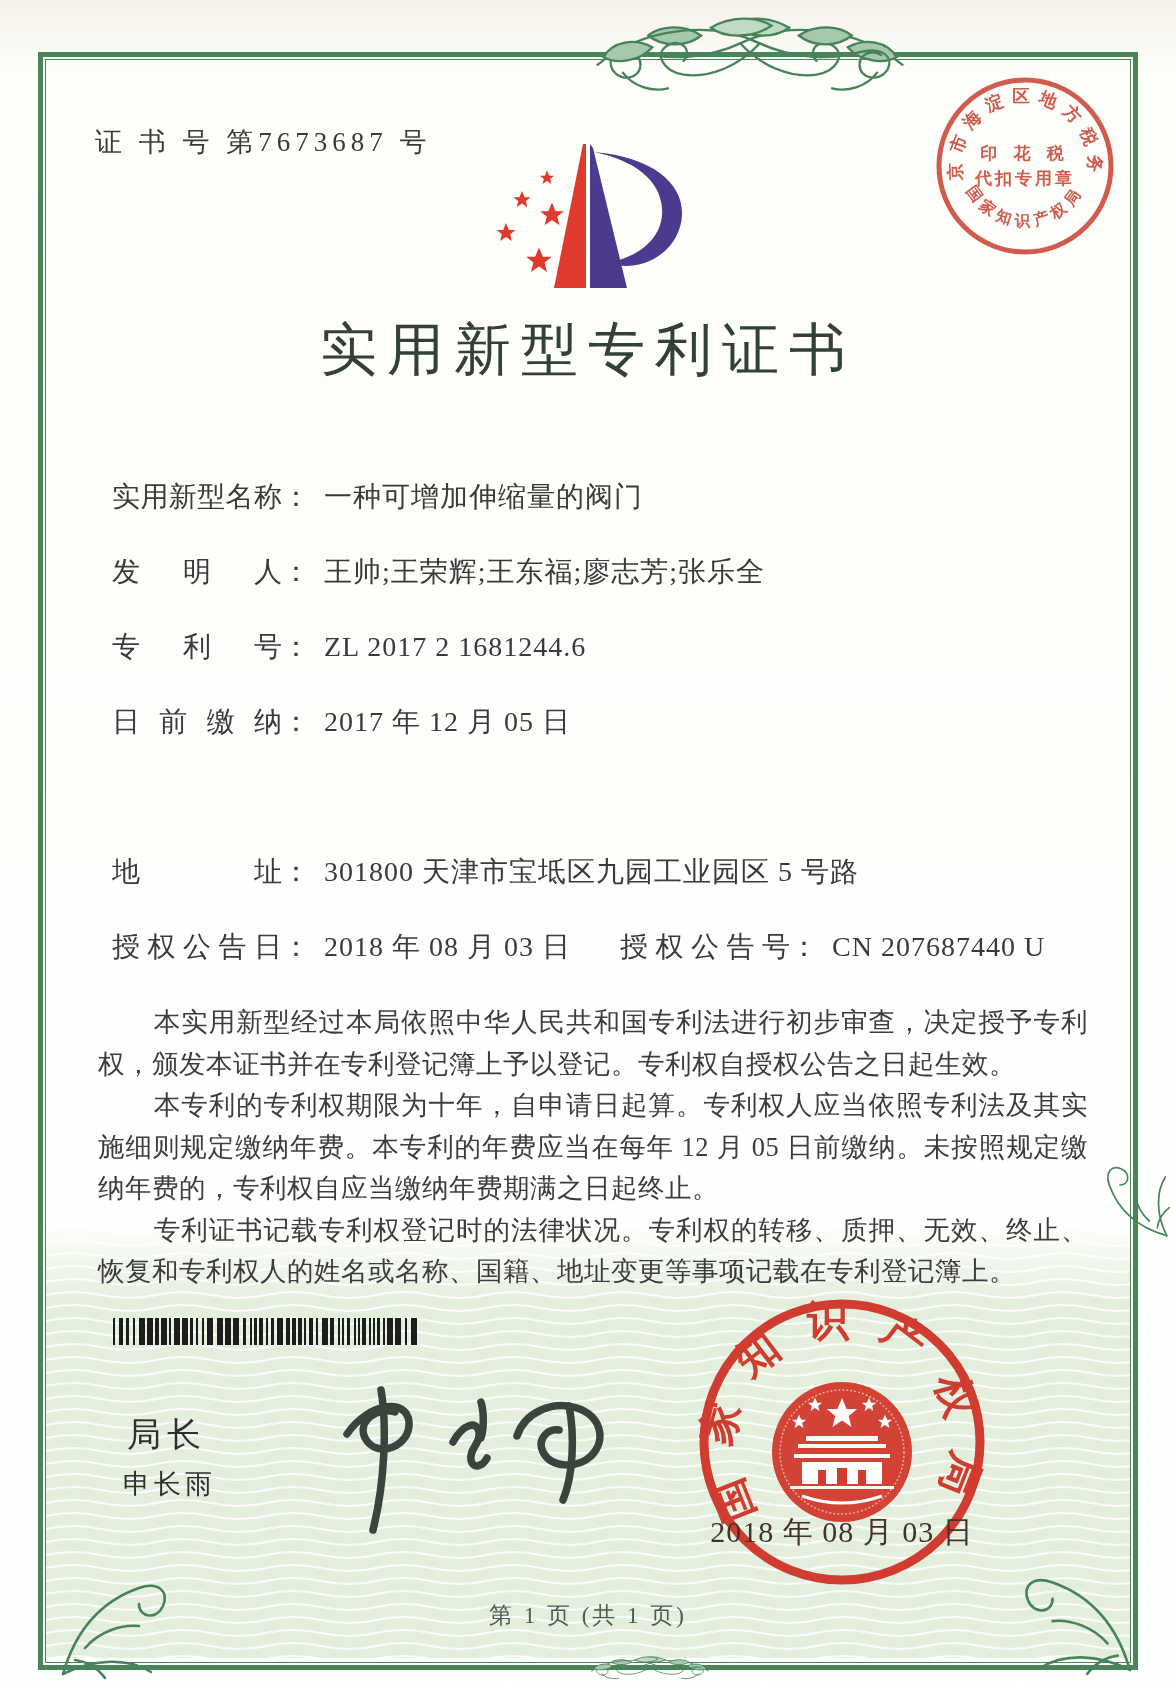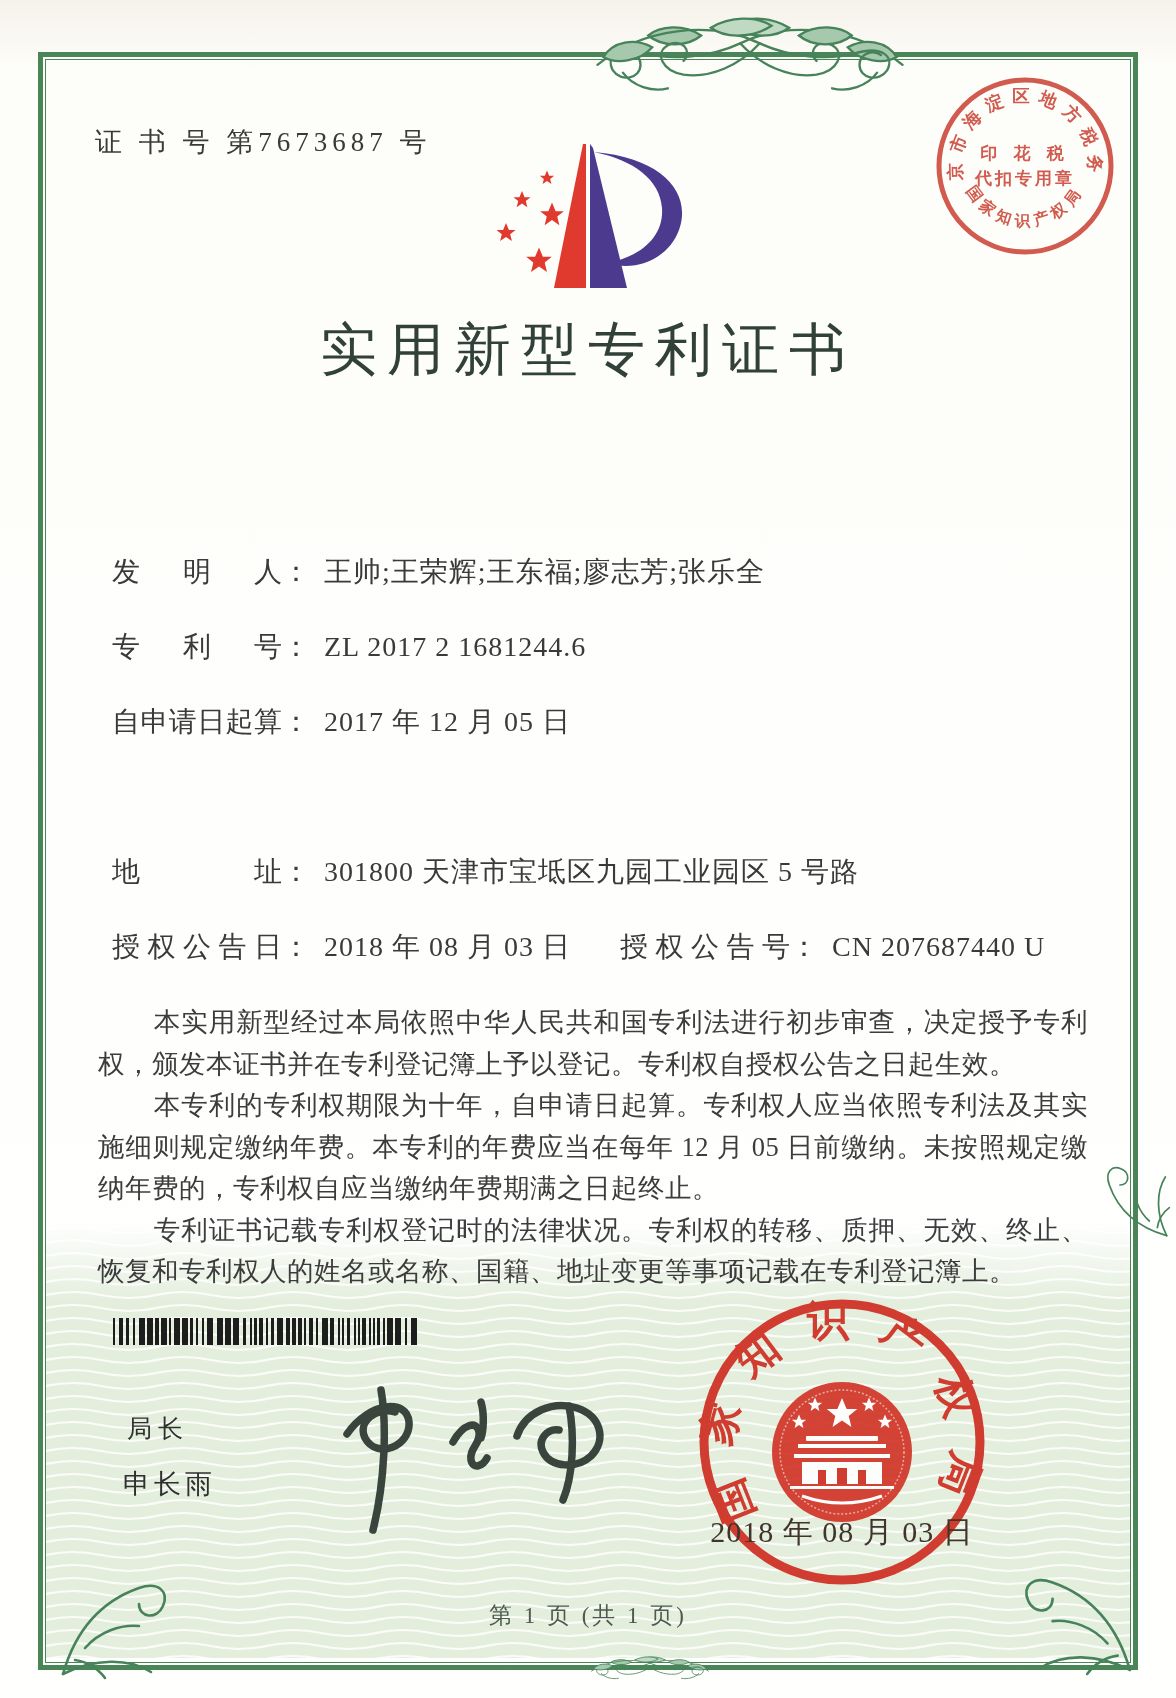--- a/index.html
+++ b/index.html
@@ -20,21 +20,21 @@
   .frow{left:112px; height:44px; font-size:28px; white-space:nowrap; z-index:3;}
   .flabel{display:inline-block; width:170px; text-align:justify; text-align-last:justify; color:#3a3a3a;}
   .fcolon{display:inline-block; color:#3a3a3a;}
   .fvalue{margin-left:14px; color:#3a3a3a; letter-spacing:1px;}
   .grant-right{position:absolute; left:508px; top:0;}
   .paras{left:98px; top:1002px; width:990px; font-size:26.5px; line-height:41.5px;
     text-align:justify; color:#3c3c3c; z-index:3;}
   .paras p{margin:0; text-indent:2.1em; letter-spacing:0.5px;}
   .waves{left:46px; top:1222px; z-index:1;}
   .barcode{left:113px; top:1318px; z-index:3;}
-  .signer-title{left:127px; top:1412px; font-size:25px; letter-spacing:6px; color:#2f2f2f; z-index:3;}
+  .signer-title{left:127px; top:1412px; font-size:34px; letter-spacing:6px; color:#2f2f2f; z-index:3;}
   .signer-name{left:123px; top:1466px; font-size:27px; letter-spacing:4px; color:#2f2f2f; z-index:3;}
   .signature{left:285px; top:1372px; z-index:3;}
   .seal{left:690px; top:1292px; z-index:2; opacity:.93;}
   .seal-date{left:690px; top:1512px; width:304px; text-align:center; font-size:30px;
     letter-spacing:1px; color:#40352b; z-index:5;}
   .footer{left:0; top:1600px; width:100%; text-align:center; font-size:23px;
     color:#4c5a50; letter-spacing:3px; z-index:3;}
   .tax-stamp{left:925px; top:66px; z-index:3;}
   .logo{left:478px; top:136px; z-index:3;}
   .orn{z-index:5; pointer-events:none;}
@@ -142,28 +142,31 @@
       <text x="100" y="93" font-size="17" font-weight="600" fill="#cc4a3c" letter-spacing="6" text-anchor="middle" font-family="Liberation Serif,serif">印 花 税</text>
       <text x="100" y="118" font-size="17" font-weight="600" fill="#cc4a3c" letter-spacing="3" text-anchor="middle" font-family="Liberation Serif,serif">代扣专用章</text>
       <text font-size="15.5" font-weight="600" fill="#cc4a3c" letter-spacing="5" text-anchor="middle" font-family="Liberation Serif,serif">
         <textPath href="#tsBot" startOffset="50%">国家知识产权局</textPath>
       </text>
     </g>
   </svg>
 
   <div class="abs title">实用新型专利证书</div>
 
+  <div class="abs frow" style="top:478px">
+    <span class="flabel">实用新型名称</span><span class="fcolon">：</span><span class="fvalue">一种可增加伸缩量的阀门</span>
+  </div>
   <div class="abs frow" style="top:553px">
     <span class="flabel">发明人</span><span class="fcolon">：</span><span class="fvalue">王帅;王荣辉;王东福;廖志芳;张乐全</span>
   </div>
   <div class="abs frow" style="top:628px">
     <span class="flabel">专利号</span><span class="fcolon">：</span><span class="fvalue">ZL 2017 2 1681244.6</span>
   </div>
   <div class="abs frow" style="top:703px">
-    <span class="flabel">自申请日起算</span><span class="fcolon">：</span><span class="fvalue">2017 年 12 月 05 日</span>
+    <span class="flabel">日前缴纳</span><span class="fcolon">：</span><span class="fvalue">2017 年 12 月 05 日</span>
   </div>
   <div class="abs frow" style="top:853px">
     <span class="flabel">地址</span><span class="fcolon">：</span><span class="fvalue">301800 天津市宝坻区九园工业园区 5 号路</span>
   </div>
 
   <div class="abs frow" style="top:928px">
     <span class="flabel">授权公告日</span><span class="fcolon">：</span><span class="fvalue">2018 年 08 月 03 日</span>
     <span class="grant-right">
       <span class="flabel">授权公告号</span><span class="fcolon">：</span><span class="fvalue">CN 207687440 U</span>
     </span>

